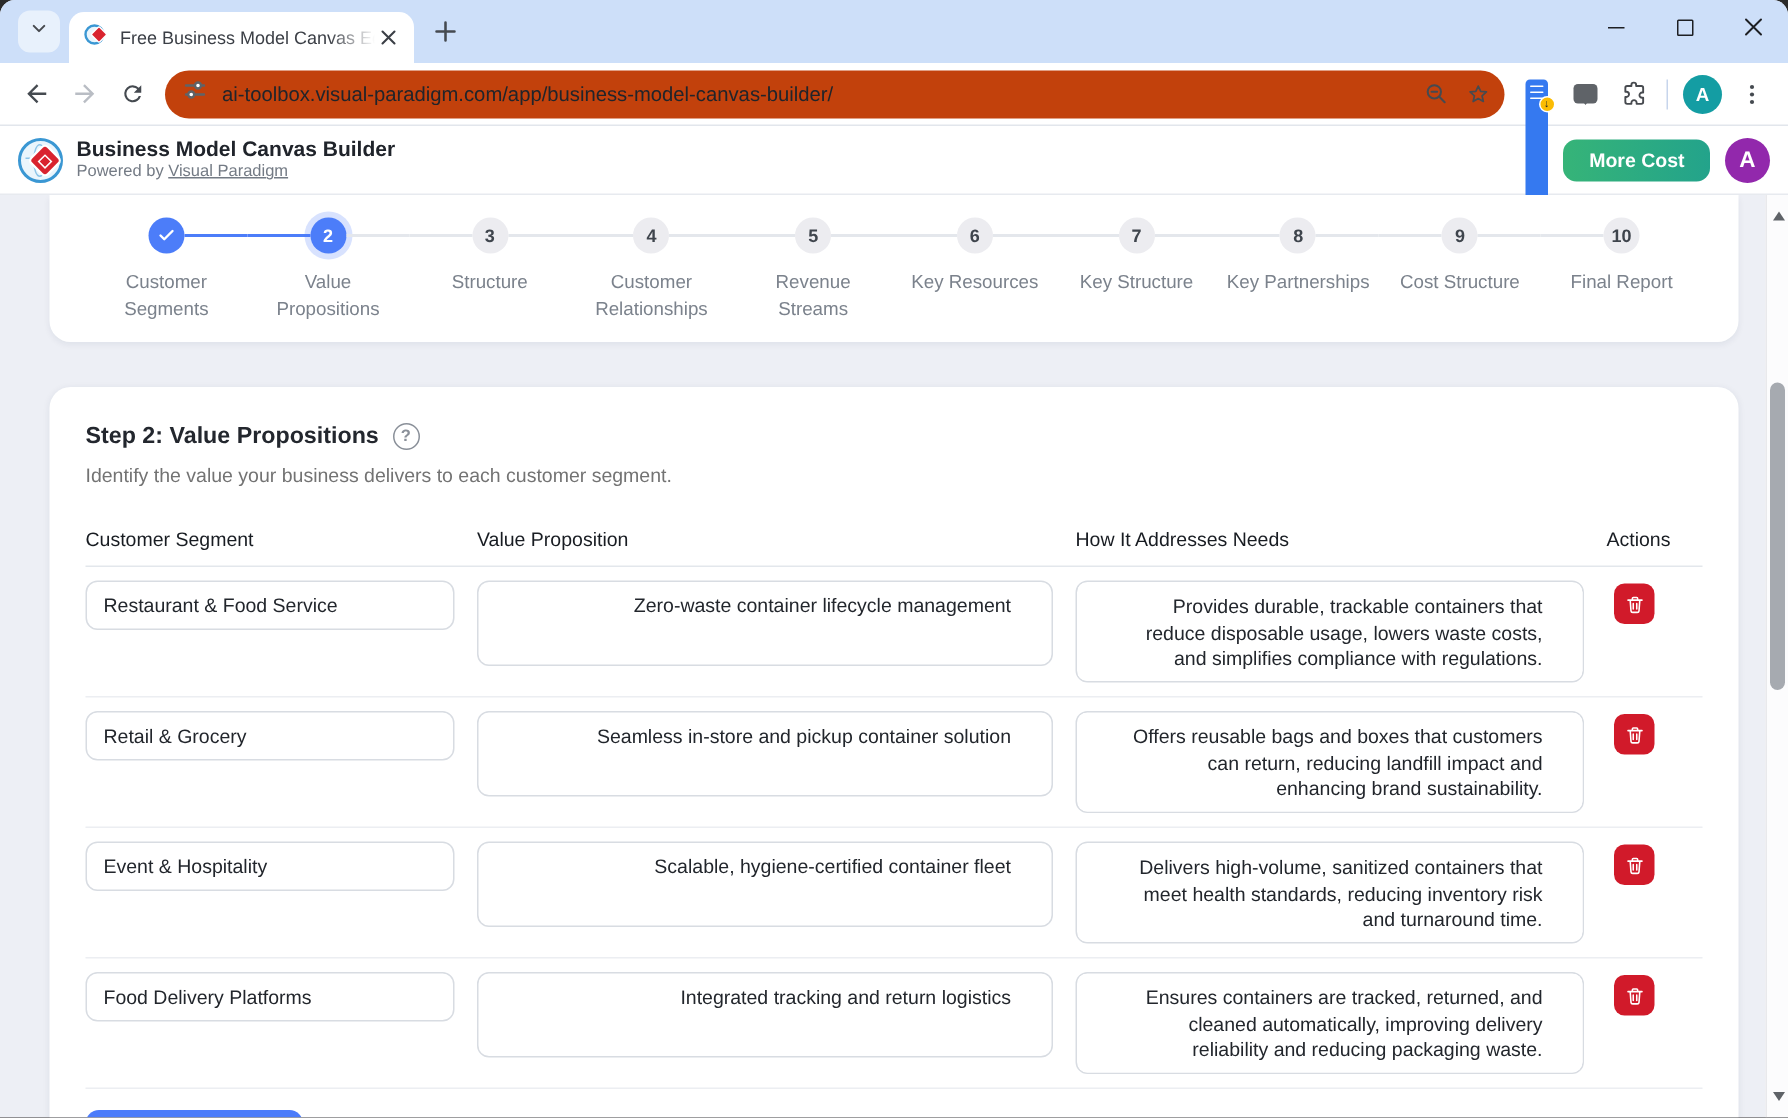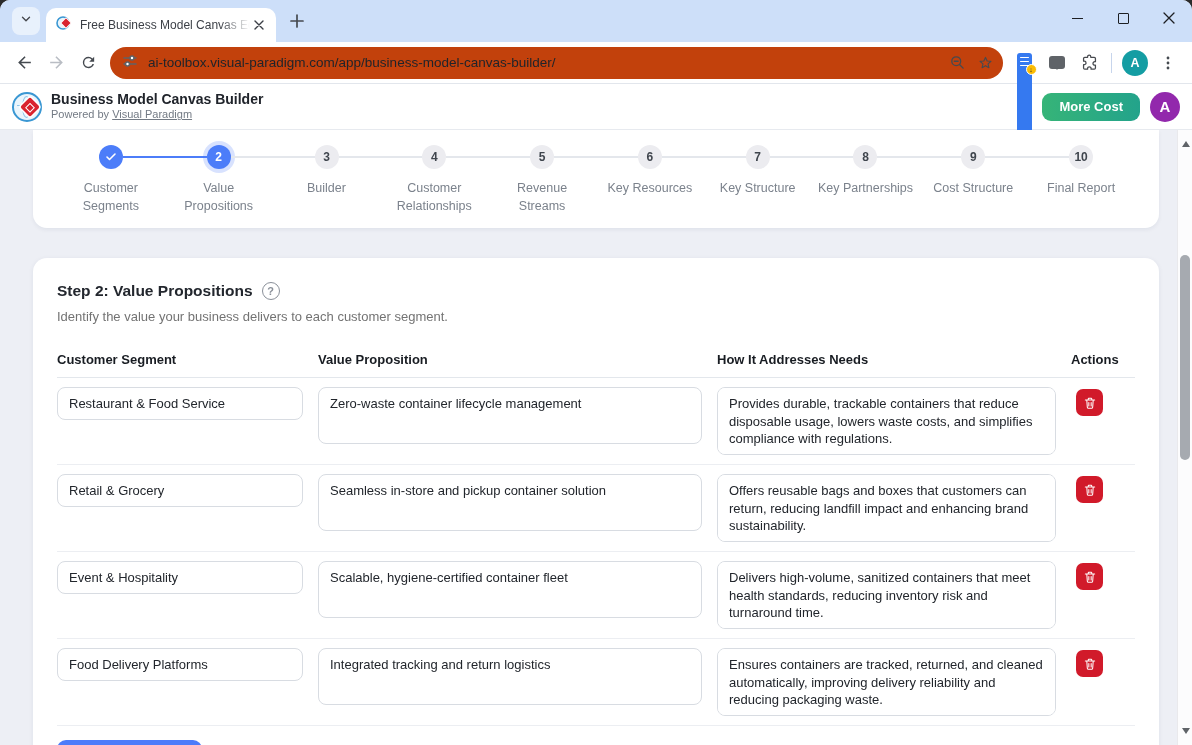--- a/index.html
+++ b/index.html
@@ -98,26 +98,26 @@
                box-shadow:0 1px 5px rgba(25,40,70,.07); padding:24px; height:520px; }
   .step-title { font-size:15.5px; font-weight:700; color:#23272e; display:flex;
                 align-items:center; gap:9px; }
   .help-icon { width:18px; height:18px; border:1.6px solid #8a9099; border-radius:50%;
                color:#8a9099; font-size:11px; font-weight:700; display:flex; align-items:center;
                justify-content:center; }
   .step-sub { margin-top:9px; font-size:13px; color:#737373; }
   .grid-head, .grid-row { display:grid; grid-template-columns:246px 384px 339px 46px;
                column-gap:15px; }
   .grid-head { margin-top:28px; padding-bottom:10px; border-bottom:1px solid #e3e7ec; }
-  .th { font-size:13px; font-weight:700; color:#181c22; }
+  .th { font-size:13px; font-weight:400; color:#181c22; }
   .grid-row { padding:9px 0; border-bottom:1px solid #eceef2; align-items:start; }
   .inp, .ta { width:100%; border:1px solid #d8dce2; border-radius:8px; font-family:inherit;
               font-size:13px; color:#22262c; background:#fff; outline:none; }
   .inp { height:33px; padding:0 11px; }
-  .ta { resize:none; padding:7px 11px; line-height:1.35; display:block; }
+  .ta { resize:none; padding:7px 27px; line-height:1.35; display:block;text-align:right; }
   .ta.mid { height:57px; }
   .ta.needs { height:68px; }
   .del-btn { width:27px; height:27px; background:#d11a2a; border:none; border-radius:7px;
              display:flex; align-items:center; justify-content:center; margin:2px 0 0 5px; }
   .add-btn { margin-top:14px; width:145px; height:34px; background:#4c7cfa; border:none;
              border-radius:9px; }
 
   
   .scrollbar { position:absolute; top:0; right:0; width:15px; height:100%;
                background:#fcfcfd; border-left:1px solid #e9e9ec; }
@@ -295,21 +295,21 @@
 
   <div class="step">
     <div class="step-top">
       <span class="sline l"></span>
       <span class="circle todo">
 
         <span class="num">3</span>
       </span>
       <span class="sline r"></span>
     </div>
-    <div class="step-label">Builder</div>
+    <div class="step-label">Structure</div>
   </div>
 
   <div class="step">
     <div class="step-top">
       <span class="sline l"></span>
       <span class="circle todo">
 
         <span class="num">4</span>
       </span>
       <span class="sline r"></span>

